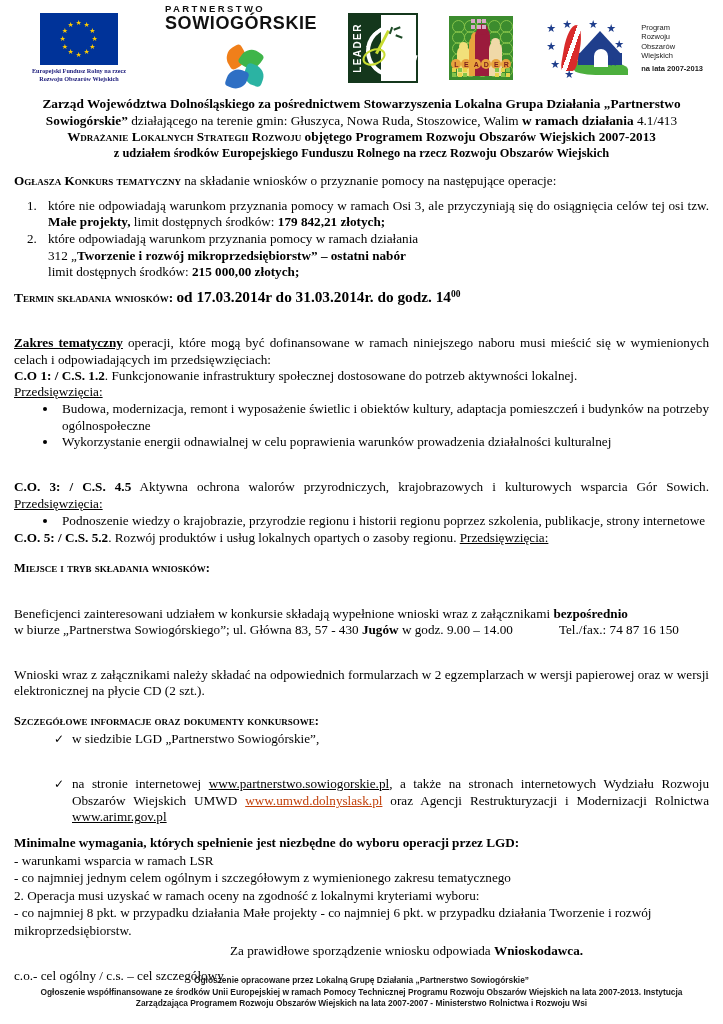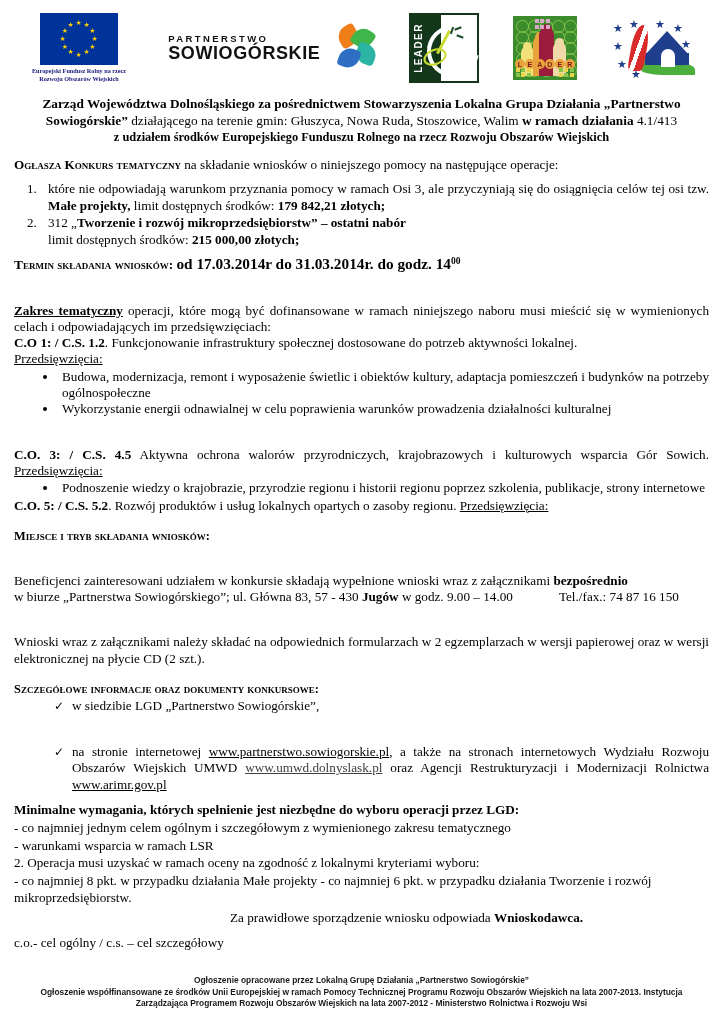--- a/index.html
+++ b/index.html
@@ -52,21 +52,21 @@
     font-size: 6.2px;
     line-height: 8px;
     color: #1a1a7a;
     font-weight: bold;
     text-align: center;
     margin-top: 2px;
     width: 110px;
   }
 
   
-  .partner-logo { flex-direction: row; align-items: center; gap: 12px; }
+  .partner-logo { flex-direction: column; align-items: center; gap: 12px; }
   .partner-text { text-align: left; }
   .partner-line1 {
     font-family: "Liberation Sans", sans-serif;
     font-size: 9.5px; font-weight: bold; letter-spacing: 2.4px; color: #111;
   }
   .partner-line2 {
     font-family: "Liberation Sans", sans-serif;
     font-size: 18px; font-weight: bold; letter-spacing: 0.6px; color: #111;
     line-height: 19px;
   }
@@ -251,21 +251,21 @@
     line-height: 16.6px;
   }
   ul.checks > li { position: relative; padding-left: 18px; }
   ul.checks > li .chk {
     position: absolute; left: 0; top: 0;
     font-family: "DejaVu Sans", sans-serif;
     font-size: 12px;
   }
 
   a.lnk { color: #000000; text-decoration: underline; }
-  a.lnk.blue { color: #404040; text-decoration: underline; }
+  a.lnk.blue { color: #c2410c; text-decoration: underline; }
 
   .sect-title { margin-top: 14px; }
 
   .minreq { margin-top: 8px; }
   .minreq p { line-height: 17.6px; }
 
   .za-prawid { text-align: center; margin-top: 3px; margin-left: 90px; }
 
   .co-cs { margin-top: 9px; }
 
@@ -424,38 +424,47 @@
             <span class="prow-star" style="left: 2px; top: 24px;">★</span>
             <span class="prow-star" style="left: 6px; top: 42px;">★</span>
             <span class="prow-star" style="left: 18px; top: 2px;">★</span>
             <span class="prow-star" style="left: 44px; top: 2px;">★</span>
             <span class="prow-star" style="left: 62px; top: 6px;">★</span>
             <span class="prow-star" style="left: 70px; top: 22px;">★</span>
             <span class="prow-star" style="left: 64px; top: 40px;">★</span>
             <span class="prow-star" style="left: 20px; top: 52px;">★</span>
           </div>
       </div>
+      <div class="prow-text">
+        <div>Program</div>
+        <div>Rozwoju</div>
+        <div>Obszarów</div>
+        <div>Wiejskich</div>
+        <div class="prow-years">na lata 2007-2013</div>
+      </div>
     </div>
 
   </div>
 
   <div class="doc">
 
     <div class="hdr-block">
       <p class="hdr-l1"><span class="b">Zarząd Województwa Dolnośląskiego za pośrednictwem Stowarzyszenia Lokalna Grupa Działania „Partnerstwo Sowiogórskie”</span><span> działającego na terenie gmin: Głuszyca, Nowa Ruda, Stoszowice, Walim </span><span class="b">w ramach działania</span><span> 4.1/413</span></p>
+      <p><span class="sc">Wdrażanie Lokalnych Strategii Rozwoju</span><span class="b"> objętego Programem Rozwoju Obszarów Wiejskich 2007-2013</span></p>
       <p class="b hdr-l3">z udziałem środków Europejskiego Funduszu Rolnego na rzecz Rozwoju Obszarów Wiejskich</p>
     </div>
 
-    <p class="ogl"><span class="sc">Ogłasza Konkurs tematyczny</span><span> na składanie wniosków o niniejszego pomocy na następujące operacje:</span></p>
+    <p class="ogl"><span class="sc">Ogłasza Konkurs tematyczny</span><span> na składanie wniosków o przyznanie pomocy na następujące operacje:</span></p>
 
     <ol class="items just">
       <li>
         <span>które nie odpowiadają warunkom przyznania pomocy w ramach Osi 3, ale przyczyniają się do osiągnięcia celów tej osi tzw. </span><span class="b">Małe projekty,</span><span> limit dostępnych środków: </span><span class="b">179 842,21 złotych;</span>
       </li>
       <li>
+        <span>które odpowiadają warunkom przyznania pomocy w ramach działania</span>
         <span class="sub-line"><span>312 „</span><span class="b">Tworzenie i rozwój mikroprzedsiębiorstw</span><span class="b">” – ostatni nabór</span></span>
         <span class="sub-line"><span>limit dostępnych środków: </span><span class="b">215 000,00 złotych;</span></span>
       </li>
     </ol>
 
     <p class="termin"><span class="sc">Termin składania wniosków</span><span class="b">: </span><span class="big">od 17.03.2014r do 31.03.2014r. do godz. 14</span><sup class="b">00</sup></p>
 
     <div class="zakres">
       <p class="just"><span class="b u">Zakres tematyczny</span><span> operacji, które mogą być dofinansowane w ramach niniejszego naboru musi mieścić się w wymienionych celach i odpowiadających im przedsięwzięciach:</span></p>
 
@@ -490,31 +499,31 @@
         </li>
         <li class="just">
           <span class="chk">✓</span>
           <span>na stronie internetowej </span><a class="lnk" href="#">www.partnerstwo.sowiogorskie.pl</a><span>, a także na stronach internetowych Wydziału Rozwoju Obszarów Wiejskich UMWD </span><a class="lnk blue" href="#">www.umwd.dolnyslask.pl</a><span> oraz Agencji Restrukturyzacji i Modernizacji Rolnictwa </span><a class="lnk" href="#">www.arimr.gov.pl</a>
         </li>
       </ul>
     </div>
 
     <div class="minreq">
       <p class="b">Minimalne wymagania, których  spełnienie jest niezbędne do wyboru operacji przez LGD:</p>
+      <p>- warunkami wsparcia w ramach LSR</p>
       <p>- co najmniej jednym celem ogólnym i szczegółowym z wymienionego zakresu tematycznego</p>
-      <p>- warunkami wsparcia w ramach LSR</p>
       <p>2. Operacja musi uzyskać w ramach oceny na zgodność z lokalnymi kryteriami wyboru:</p>
       <p>- co najmniej 8 pkt. w przypadku działania Małe projekty - co najmniej 6 pkt. w przypadku działania Tworzenie i rozwój mikroprzedsiębiorstw.</p>
     </div>
 
     <p class="za-prawid"><span>Za prawidłowe sporządzenie wniosku odpowiada </span><span class="b">Wnioskodawca.</span></p>
 
     <p class="co-cs">c.o.- cel ogólny / c.s. – cel szczegółowy</p>
 
   </div>
 
   <div class="footer">
     <div>Ogłoszenie opracowane przez Lokalną Grupę Działania  „Partnerstwo Sowiogórskie”</div>
     <div>Ogłoszenie współfinansowane ze środków Unii Europejskiej w ramach Pomocy Technicznej Programu Rozwoju Obszarów Wiejskich na lata 2007-2013. Instytucja</div>
-    <div>Zarządzająca Programem Rozwoju Obszarów Wiejskich na lata 2007-2012 - Ministerstwo Rolnictwa i Rozwoju Wsi</div>
+    <div>Zarządzająca Programem Rozwoju Obszarów Wiejskich na lata 2007-2007 - Ministerstwo Rolnictwa i Rozwoju Wsi</div>
   </div>
 
 </div>
 
 </body></html>

